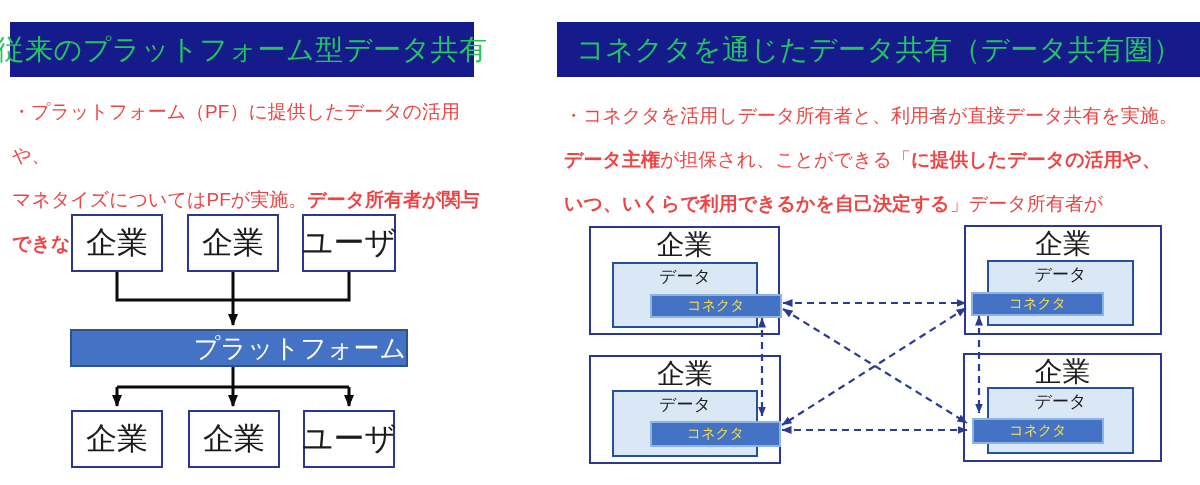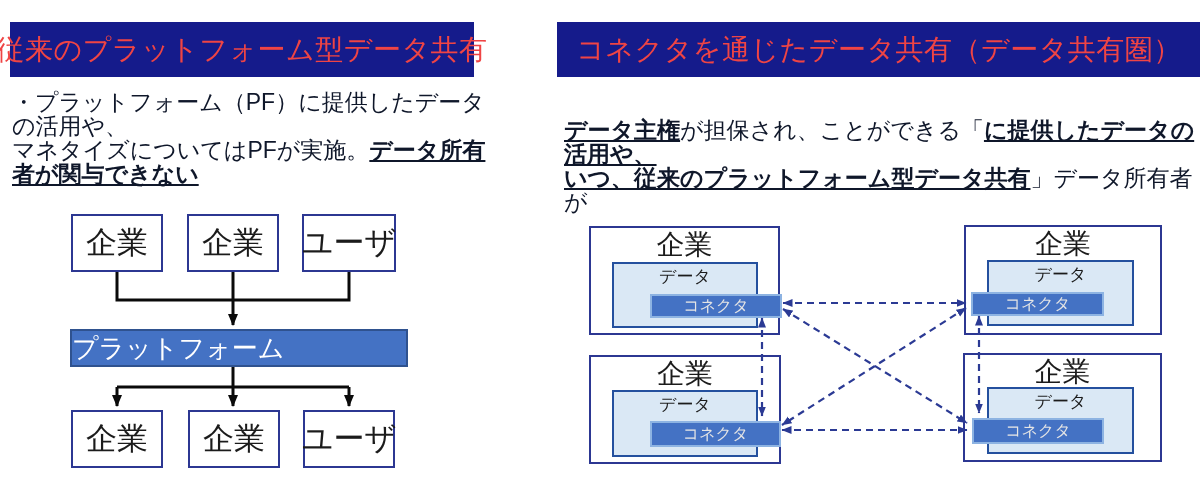--- a/index.html
+++ b/index.html
@@ -11,41 +11,41 @@
     width: 1200px;
     height: 485px;
     background: #ffffff;
     overflow: hidden;
   }
 
   
   .hdr {
     position: absolute;
     background: var(--header-bg, #151b8b);
-    color: #ef4444;
+    color: #22c55e;
     display: flex;
     align-items: center;
     justify-content: center;
     font-size: 28px;
     letter-spacing: 0.5px;
     white-space: nowrap;
   }
   .hdr-left  { left: 10px;  top: 22px; width: 464px; height: 55px; }
   .hdr-right { left: 557px; top: 22px; width: 644px; height: 55px; }
 
   
   .body-text {
     position: absolute;
-    color: #0f172a;
-    font-size: 23px;
-    line-height: 24px;
+    color: #ef4444;
+    font-size: 19px;
+    line-height: 44px;
   }
   .body-left  { left: 12px;  top: 90px; width: 480px; }
   .body-right { left: 564px; top: 94px; width: 640px; }
-  .body-text b { font-weight: bold; text-decoration: underline; }
+  .body-text b { font-weight: bold; }
 
   
   .sbox {
     position: absolute;
     background: #ffffff;
     border: 2px solid var(--box-border, #2c3792);
     display: flex;
     align-items: center;
     justify-content: center;
     font-size: 31px;
@@ -53,21 +53,21 @@
     white-space: nowrap;
   }
   .platform {
     position: absolute;
     left: 70px; top: 329px; width: 338px; height: 38px;
     background: var(--platform-fill, #4472c4);
     border: 2px solid var(--platform-border, #2f528f);
     color: #ffffff;
     display: flex;
     align-items: center;
-    justify-content: flex-start;
+    justify-content: flex-end;
     font-size: 26px;
     white-space: nowrap;
   }
 
   
   .kigyo {
     position: absolute;
     background: #ffffff;
     border: 2px solid var(--box-border, #2c3792);
   }
@@ -89,25 +89,25 @@
     text-align: center;
     font-size: 17px;
     line-height: 26px;
     color: #1b1b1b;
     white-space: nowrap;
   }
   .conn {
     position: absolute;
     background: var(--connector-fill, #4472c4);
     border: 2px solid var(--connector-border, #8db3e2);
-    color: #e5e5e5;
+    color: #fde047;
     display: flex;
     align-items: center;
     justify-content: center;
-    font-size: 16px;
+    font-size: 14px;
     white-space: nowrap;
   }
 
   
   .overlay {
     position: absolute;
     left: 0; top: 0;
     width: 1200px; height: 485px;
     pointer-events: none;
   }
@@ -132,23 +132,23 @@
   <div class="hdr hdr-right">
     <span>コネクタを通じたデータ共有（データ共有圏）</span>
   </div>
 
   <div class="body-text body-left">
     <span>・プラットフォーム（PF）に提供したデータの活用や、</span><br>
     <span>マネタイズについてはPFが実施。</span><b>データ所有者が関与できない</b>
   </div>
 
   <div class="body-text body-right">
-    <br>
+    <span>・コネクタを活用しデータ所有者と、利用者が直接データ共有を実施。</span><br>
     <b>データ主権</b><span>が担保され、ことができる「</span><b>に提供したデータの活用や、</b><br>
-    <b>いつ、従来のプラットフォーム型データ共有</b><span>」データ所有者が</span>
+    <b>いつ、いくらで利用できるかを自己決定する</b><span>」データ所有者が</span>
   </div>
 
   <div class="sbox" style="left:71px;top:214px;width:92px;height:58px">
       <span>企業</span>
     </div>
   <div class="sbox" style="left:187px;top:214px;width:92px;height:58px">
       <span>企業</span>
     </div>
   <div class="sbox" style="left:302px;top:214px;width:94px;height:58px">
       <span>ユーザ</span>

